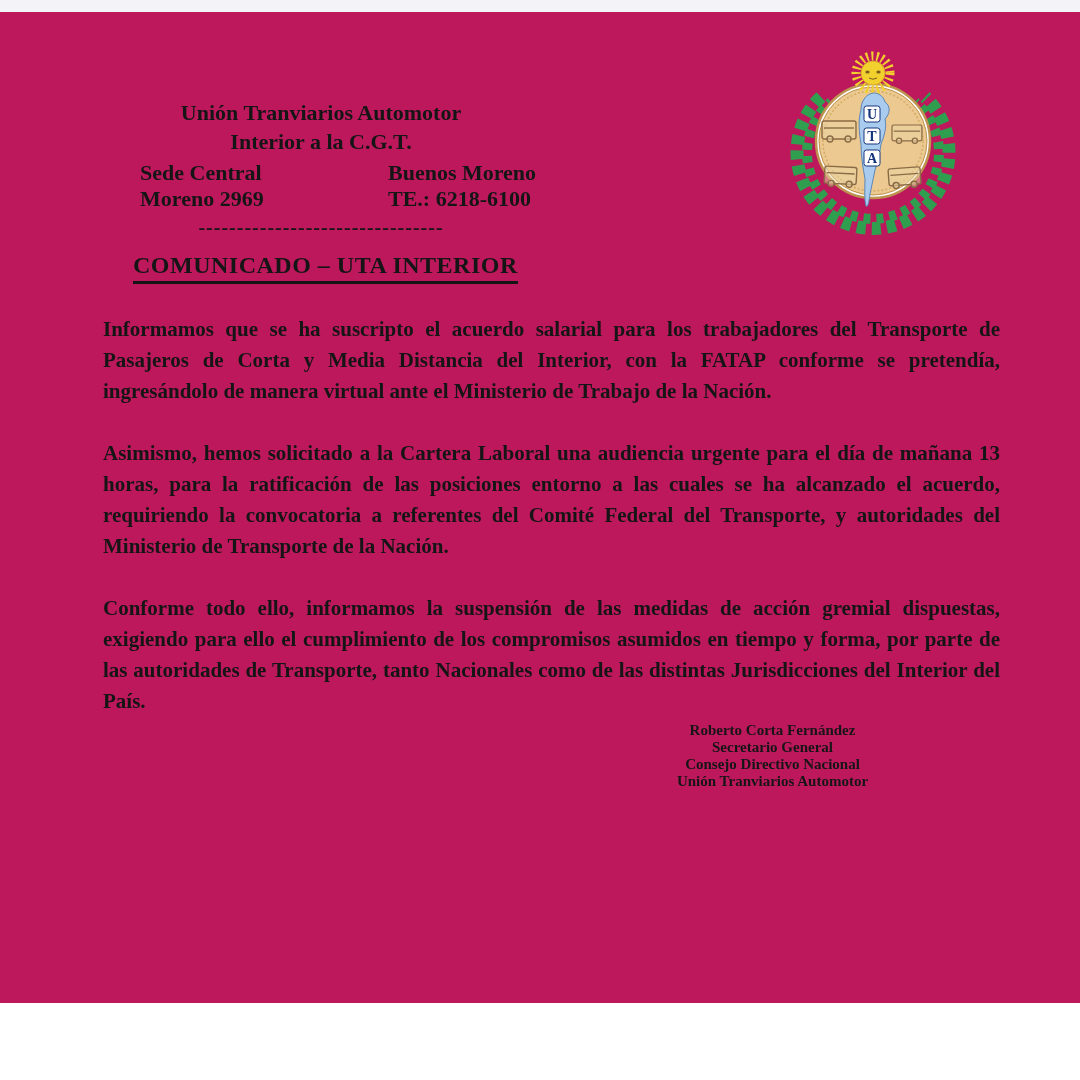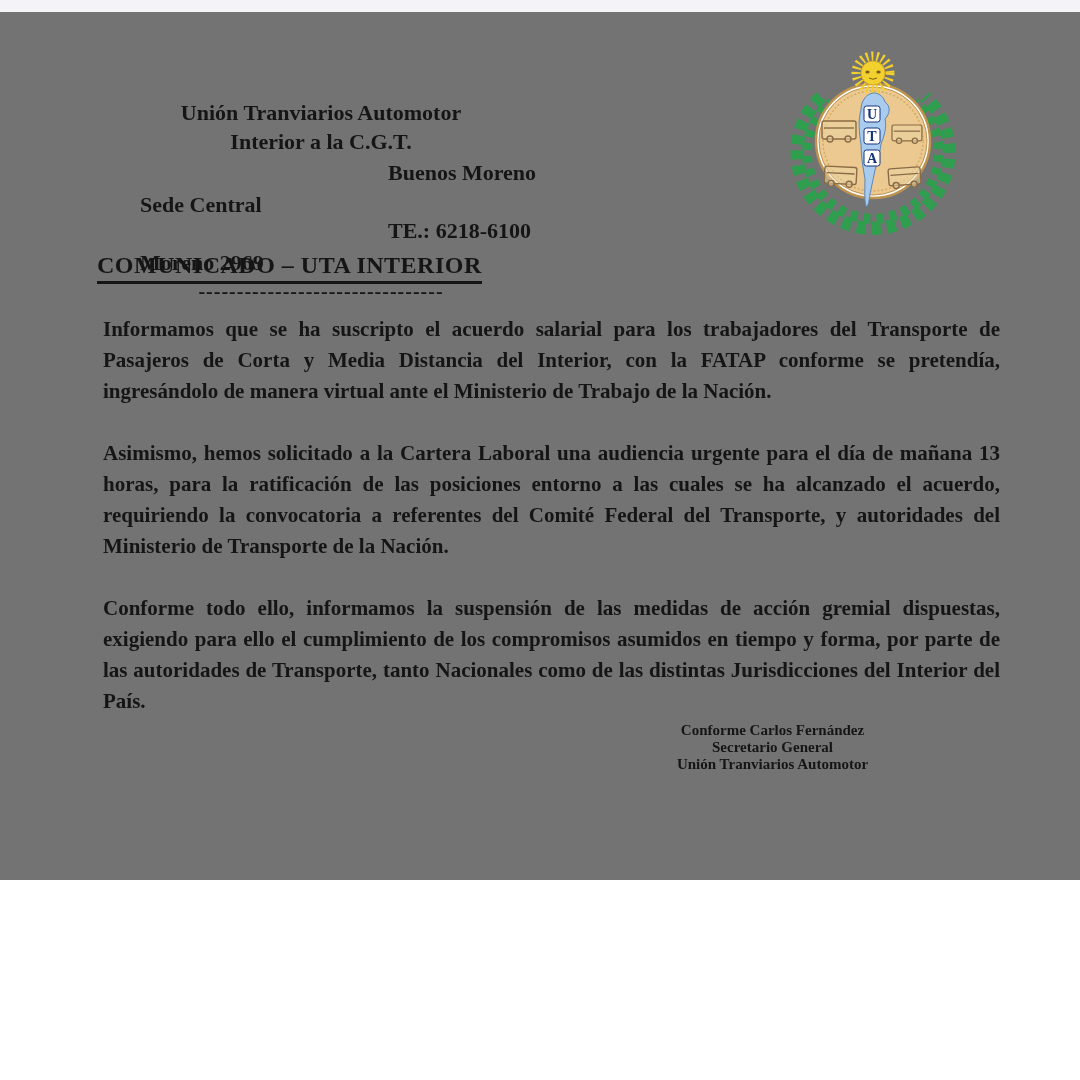--- a/index.html
+++ b/index.html
@@ -3,22 +3,22 @@
 <meta charset="utf-8">
 <style>
   html, body {
     margin: 0;
     padding: 0;
     background: #ffffff;
   }
   .page {
     position: relative;
     width: 1080px;
-    height: 880px;
-    background: #737373;
+    height: 1003px;
+    background: #be185d;
     overflow: hidden;
     font-family: "Liberation Serif", serif;
     color: #151515;
   }
   .top-band {
     position: absolute;
     left: 0; top: 0;
     width: 100%;
     height: 12px;
     background: #f3f3f8;
@@ -38,21 +38,21 @@
     line-height: 29px;
     white-space: nowrap;
   }
   .addr-row {
     display: flex;
     font-size: 22px;
     line-height: 26px;
     padding-left: 45px;
     white-space: nowrap;
   }
-  .addr-row .addr-left { width: 248px; margin-top: 32px; }
+  .addr-row .addr-left { width: 248px; }
   .addr-rows { margin-top: 4px; }
   .divider-line {
     text-align: center;
     font-size: 20px;
     letter-spacing: 1px;
     line-height: 24px;
     margin-top: 3px;
     white-space: nowrap;
   }
 
@@ -77,20 +77,21 @@
     top: 252px;
     font-size: 24px;
     font-weight: bold;
     letter-spacing: 0.5px;
     white-space: nowrap;
   }
   .doc-title span {
     display: inline-block;
     border-bottom: 3px solid #151515;
     padding-bottom: 2px;
+    margin-left: 36px;
   }
 
   
   .doc-body {
     position: absolute;
     left: 95px;
     top: 314px;
     width: 897px;
     margin-left: 8px;
   }
@@ -196,17 +197,18 @@
     <span>COMUNICADO – UTA INTERIOR</span>
   </div>
 
   <div class="doc-body">
     <p>Informamos que se ha suscripto el acuerdo salarial para los trabajadores del Transporte de Pasajeros de Corta y Media Distancia del Interior, con la FATAP conforme se pretendía, ingresándolo de manera virtual ante el Ministerio de Trabajo de la Nación.</p>
     <p>Asimismo, hemos solicitado a la Cartera Laboral una audiencia urgente para el día de mañana 13 horas, para la ratificación de las posiciones entorno a las cuales se ha alcanzado el acuerdo, requiriendo la convocatoria a referentes del Comité Federal del Transporte, y autoridades del Ministerio de Transporte de la Nación.</p>
     <p>Conforme todo ello, informamos la suspensión de las medidas de acción gremial dispuestas, exigiendo para ello el cumplimiento de los compromisos asumidos en tiempo y forma, por parte de las autoridades de Transporte, tanto Nacionales como de las distintas Jurisdicciones del Interior del País.</p>
   </div>
 
   <div class="signature">
-    <div>Conforme Carlos Fernández</div>
+    <div>Roberto Corta Fernández</div>
     <div>Secretario General</div>
+    <div>Consejo Directivo Nacional</div>
     <div>Unión Tranviarios Automotor</div>
   </div>
 </div>
 
 </body></html>

